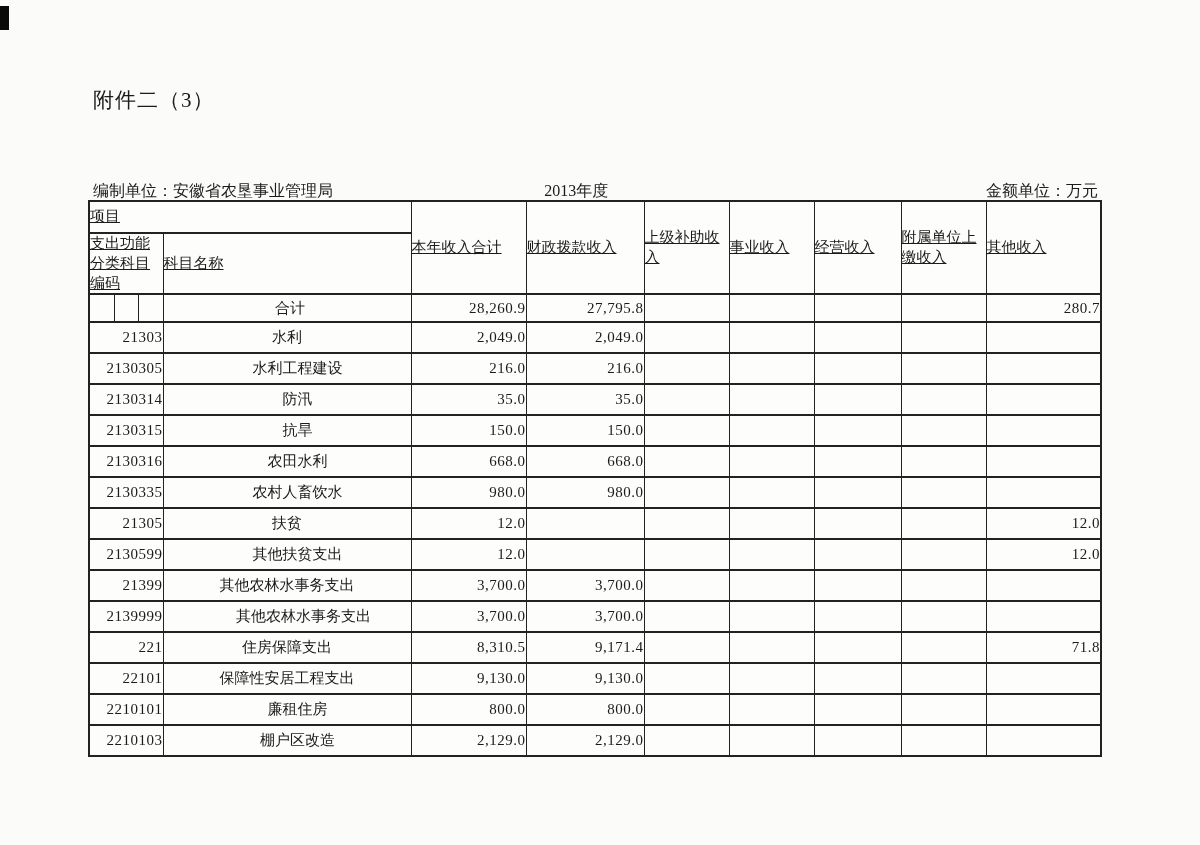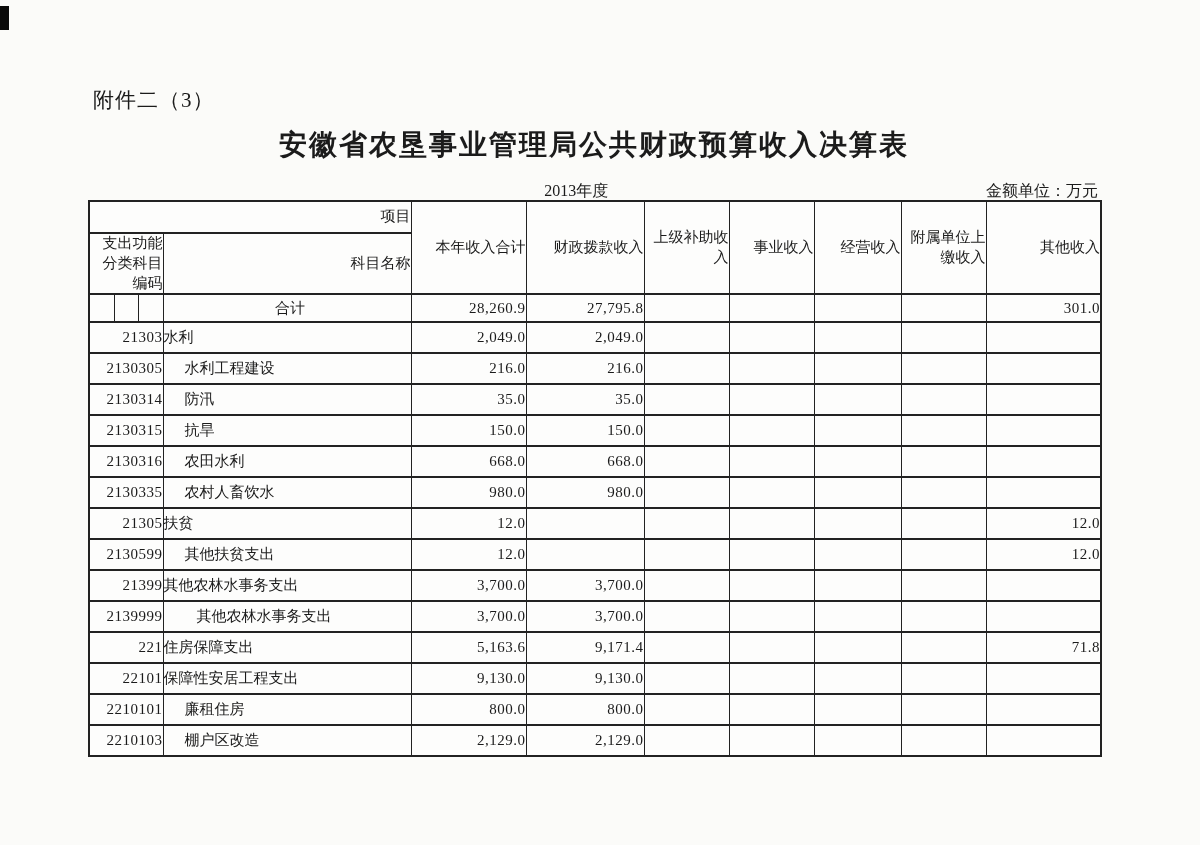--- a/index.html
+++ b/index.html
@@ -80,35 +80,36 @@
   table.budget td, table.budget th {
     border-top-width: 2px;
     border-bottom-width: 2px;
     padding: 0;
     font-size: 15px;
     font-weight: normal;
     vertical-align: middle;
     overflow: hidden;
   }
   thead th {
-    text-align: right;
+    text-align: left;
     line-height: 1.32;
     padding: 1px 3px;
+    text-decoration: underline;
   }
   th.h-project { height: 30px; }
   th.h-col { height: auto; }
   tr.head-sub th { height: 58px; }
   tbody td { height: 29px; }
   tr.row-total td { height: 26px; }
   td.code {
     text-align: right;
     padding-left: 3px;
     letter-spacing: 0.5px;
   }
-  td.name { text-align: left; padding-left: 5px; }
+  td.name { text-align: center; padding-left: 5px; }
   td.name.indent-1 { padding-left: 21px; }
   td.name.indent-2 { padding-left: 33px; }
   td.name.total-name { text-align: center; padding-left: 6px; }
   td.num {
     text-align: right;
     padding-right: 6px;
     letter-spacing: 0.5px;
   }
   td.total-code {
     padding: 0;
@@ -128,25 +129,27 @@
 </style>
 </head>
 <body>
 
 <div class="page">
 
   <div class="corner-mark"></div>
 
   <div class="attachment">附件二（3）</div>
 
-  <div class="doc-title">安徽省农垦事业管理局公共财政预算收入决算表</div>
 
   <div class="form-code">财决03表</div>
 
   <div class="meta-row">
+    <div class="meta-prepared">
+      <span>编制单位：</span><span>安徽省农垦事业管理局</span>
+    </div>
     <div class="meta-period">2013年度</div>
     <div class="meta-unit">金额单位：万元</div>
   </div>
 
   <table class="budget">
     <colgroup>
       <col style="width:74px">
       <col style="width:248px">
       <col style="width:115px">
       <col style="width:118px">
@@ -181,21 +184,21 @@
               <span></span>
             </div>
           </td>
           <td class="name indent-0 total-name">合计</td>
           <td class="num">28,260.9</td>
           <td class="num">27,795.8</td>
           <td class="num"></td>
           <td class="num"></td>
           <td class="num"></td>
           <td class="num"></td>
-          <td class="num">301.0</td>
+          <td class="num">280.7</td>
         </tr>
         <tr class="row-data">
           <td class="code">21303</td>
           <td class="name indent-0">水利</td>
           <td class="num">2,049.0</td>
           <td class="num">2,049.0</td>
           <td class="num"></td>
           <td class="num"></td>
           <td class="num"></td>
           <td class="num"></td>
@@ -296,21 +299,21 @@
           <td class="num">3,700.0</td>
           <td class="num"></td>
           <td class="num"></td>
           <td class="num"></td>
           <td class="num"></td>
           <td class="num"></td>
         </tr>
         <tr class="row-data">
           <td class="code">221</td>
           <td class="name indent-0">住房保障支出</td>
-          <td class="num">5,163.6</td>
+          <td class="num">8,310.5</td>
           <td class="num">9,171.4</td>
           <td class="num"></td>
           <td class="num"></td>
           <td class="num"></td>
           <td class="num"></td>
           <td class="num">71.8</td>
         </tr>
         <tr class="row-data">
           <td class="code">22101</td>
           <td class="name indent-0">保障性安居工程支出</td>

